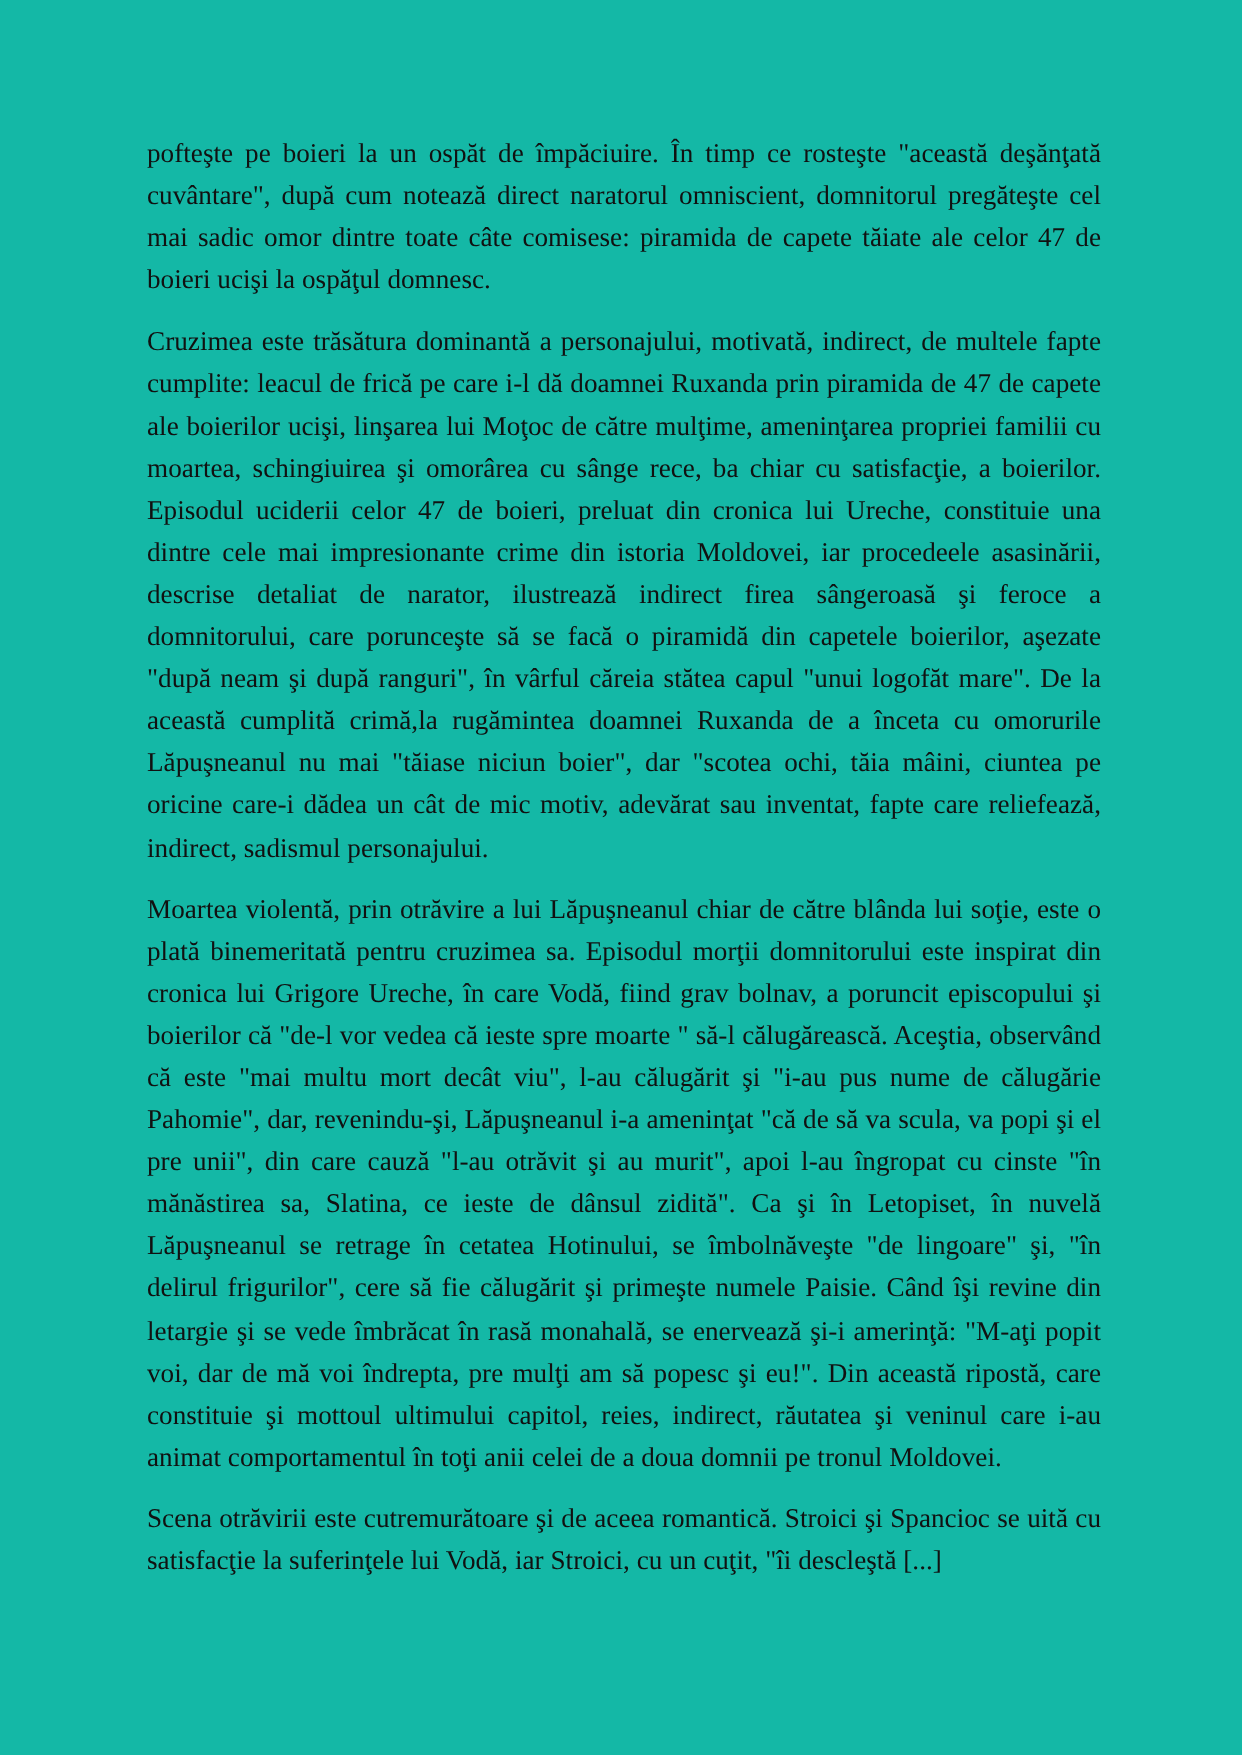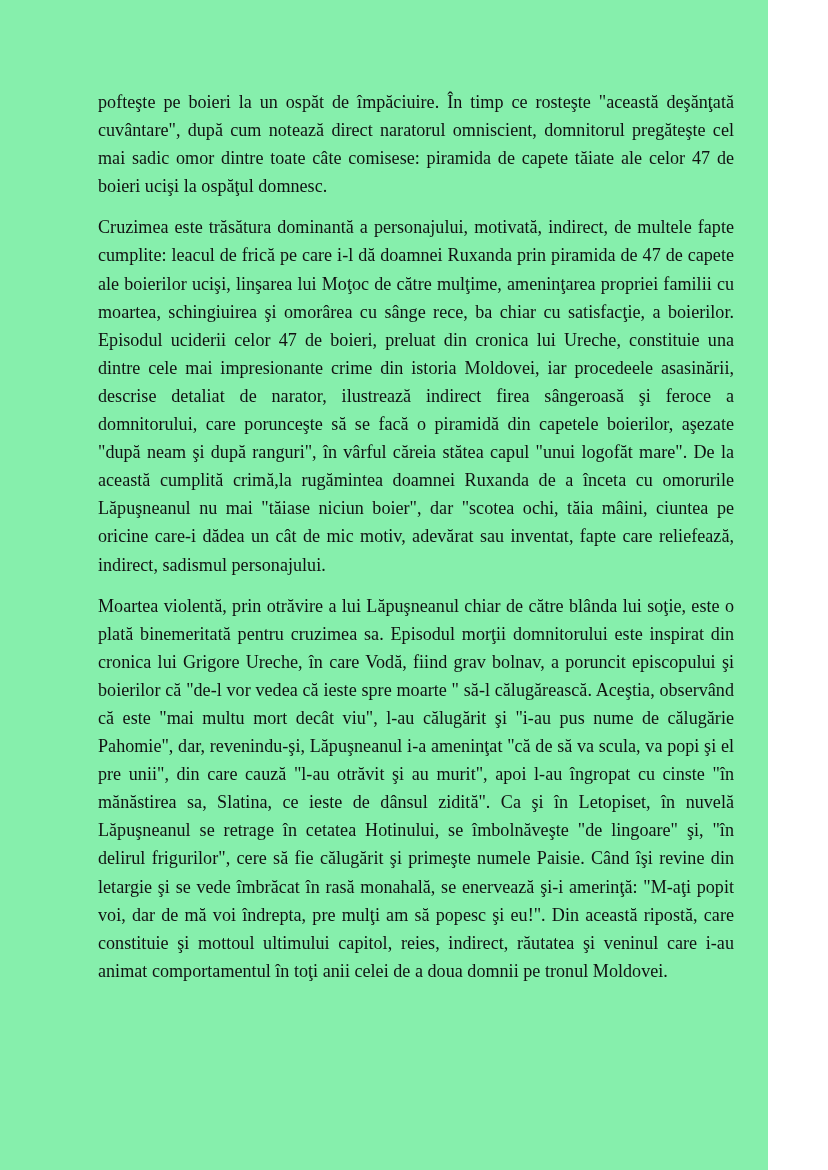--- a/index.html
+++ b/index.html
@@ -10,23 +10,23 @@
   body {
     width: 828px;
     height: 1170px;
     background: #ffffff;
     font-family: "Liberation Serif", "DejaVu Serif", serif;
     color: #000000;
     overflow: hidden;
   }
   .page {
     position: relative;
-    width: 768px;
+    width: 828px;
     height: 1170px;
-    background: #86efac;
+    background: #14b8a6;
     box-sizing: border-box;
   }
   .text-body {
     position: absolute;
     left: 98px;
     top: 88px;
     width: 636px;
   }
   p.para {
     margin: 0 0 13px 0;
@@ -46,14 +46,15 @@
   }
 </style>
 </head>
 <body>
 
 <div class="page">
   <div class="text-body">
     <p class="para">pofteşte pe boieri la un ospăt de împăciuire. În timp ce rosteşte "această deşănţată cuvântare", după cum notează direct naratorul omniscient, domnitorul pregăteşte cel mai sadic omor dintre toate câte comisese: piramida de capete tăiate ale celor 47 de boieri ucişi la ospăţul domnesc.</p>
     <p class="para">Cruzimea este trăsătura dominantă a personajului, motivată, indirect, de multele fapte cumplite: leacul de frică pe care i-l dă doamnei Ruxanda prin piramida de 47 de capete ale boierilor ucişi, linşarea lui Moţoc de către mulţime, ameninţarea propriei familii cu moartea, schingiuirea şi omorârea cu sânge rece, ba chiar cu satisfacţie, a boierilor. Episodul uciderii celor 47 de boieri, preluat din cronica lui Ureche, constituie una dintre cele mai impresionante crime din istoria Moldovei, iar procedeele asasinării, descrise detaliat de narator, ilustrează indirect firea sângeroasă şi feroce a domnitorului, care porunceşte să se facă o piramidă din capetele boierilor, aşezate "după neam şi după ranguri", în vârful căreia stătea capul "unui logofăt mare". De la această cumplită crimă,la rugămintea doamnei Ruxanda de a înceta cu omorurile Lăpuşneanul nu mai "tăiase niciun boier", dar "scotea ochi, tăia mâini, ciuntea pe oricine care-i dădea un cât de mic motiv, adevărat sau inventat, fapte care reliefează, indirect, sadismul personajului.</p>
     <p class="para">Moartea violentă, prin otrăvire a lui Lăpuşneanul chiar de către blânda lui soţie, este o plată binemeritată pentru cruzimea sa. Episodul morţii domnitorului este inspirat din cronica lui Grigore Ureche, în care Vodă, fiind grav bolnav, a poruncit episcopului şi boierilor că "de-l vor vedea că ieste spre moarte " să-l călugărească. Aceştia, observând că este "mai multu mort decât viu", l-au călugărit şi "i-au pus nume de călugărie Pahomie", dar, revenindu-şi, Lăpuşneanul i-a ameninţat "că de să va scula, va popi şi el pre unii", din care cauză "l-au otrăvit şi au murit", apoi l-au îngropat cu cinste "în mănăstirea sa, Slatina, ce ieste de dânsul zidită". Ca şi în Letopiset, în nuvelă Lăpuşneanul se retrage în cetatea Hotinului, se îmbolnăveşte "de lingoare" şi, "în delirul frigurilor", cere să fie călugărit şi primeşte numele Paisie. Când îşi revine din letargie şi se vede îmbrăcat în rasă monahală, se enervează şi-i amerinţă: "M-aţi popit voi, dar de mă voi îndrepta, pre mulţi am să popesc şi eu!". Din această ripostă, care constituie şi mottoul ultimului capitol, reies, indirect, răutatea şi veninul care i-au animat comportamentul în toţi anii celei de a doua domnii pe tronul Moldovei.</p>
+    <p class="para">Scena otrăvirii este cutremurătoare şi de aceea romantică. Stroici şi Spancioc se uită cu satisfacţie la suferinţele lui Vodă, iar Stroici, cu un cuţit, "îi descleştă [...]</p>
   </div>
 </div>
 
 </body></html>

